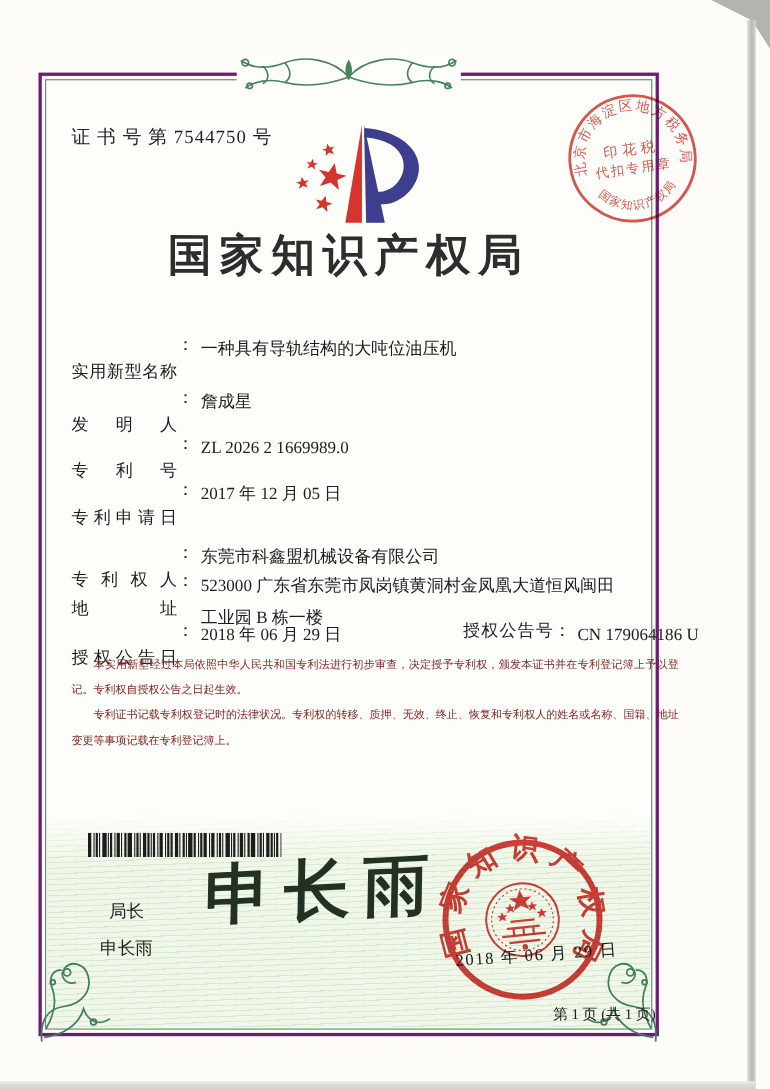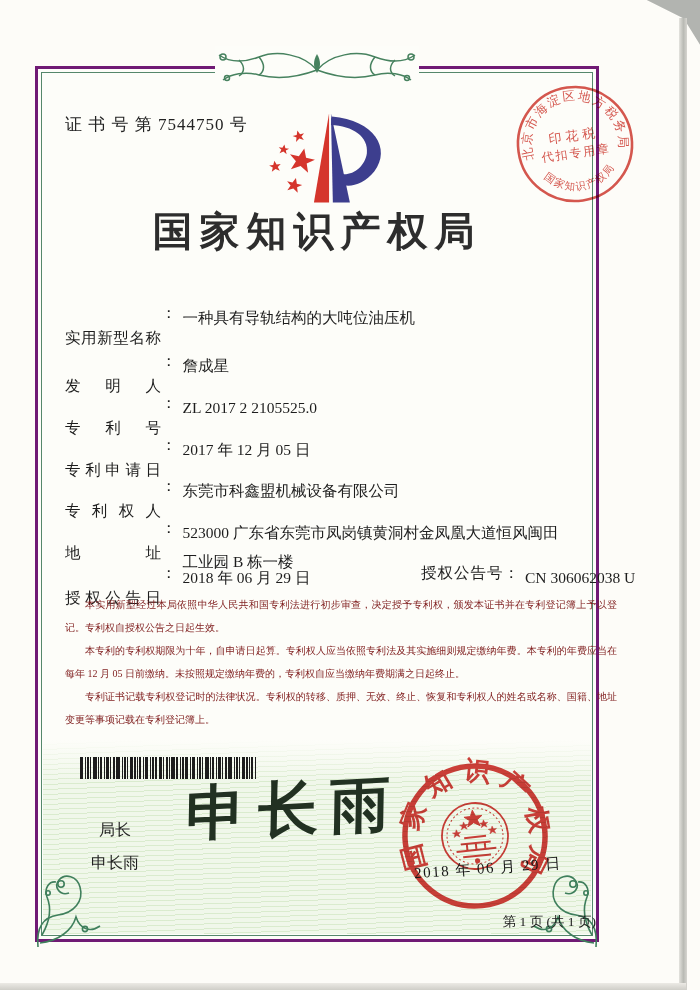--- a/index.html
+++ b/index.html
@@ -31,21 +31,21 @@
   .logo { position:absolute; left:50%; top:38px; width:150px; height:104px; margin-left:-62px; z-index:2; }
 
   .title { position:absolute; left:0; right:0; top:135px; text-align:center;
     font-size:40px; font-weight:bold; letter-spacing:7px; color:#2d2d2d; z-index:2; }
 
   .fields { position:absolute; left:27px; top:234px; width:560px; font-size:15.5px; color:#1d1d1d; z-index:2; }
   .frow { position:absolute; left:0; width:560px; }
   .flabel { display:inline-block; width:96px; text-align:justify; text-align-last:justify; vertical-align:top;margin-top:25px; }
   .fcolon { display:inline-block; vertical-align:top; }
   .fvalue { display:inline-block; margin-left:6px; vertical-align:top; white-space:pre-line; max-width:430px; line-height:29px; }
-  .f1{top:0}.f2{top:48px}.f3{top:90px}.f4{top:132px}.f5{top:173px}.f6{top:215px}.f7{top:260px}
+  .f1{top:0}.f2{top:48px}.f3{top:90px}.f4{top:132px}.f5{top:189px}.f6{top:215px}.f7{top:260px}
   .grant2 { position:absolute; left:308px; top:0; white-space:nowrap; }
   .grant2 .flabel2 { letter-spacing:1px;margin-left:48px; }
 
   .paras { position:absolute; left:27px; top:524px; width:552px; font-size:10px; line-height:23px;
     color:#7f1d1d; text-align:justify; z-index:2; }
   .paras p { text-indent:2em; }
 
   .barcode { position:absolute; left:42px; top:688px; width:176px; height:22px; z-index:2; }
 
   .director { position:absolute; left:53px; top:744px; font-size:16px; color:#1f1f1f; line-height:33px; z-index:2;text-align:center; }
@@ -143,43 +143,42 @@
     <div class="title">国家知识产权局</div>
 
     <div class="fields">
       <div class="frow f1">
         <span class="flabel">实用新型名称</span><span class="fcolon">：</span><span class="fvalue">一种具有导轨结构的大吨位油压机</span>
       </div>
       <div class="frow f2">
         <span class="flabel">发明人</span><span class="fcolon">：</span><span class="fvalue">詹成星</span>
       </div>
       <div class="frow f3">
-        <span class="flabel">专利号</span><span class="fcolon">：</span><span class="fvalue">ZL 2017 2 2105525.0</span>
+        <span class="flabel">专利号</span><span class="fcolon">：</span><span class="fvalue">ZL 2026 2 1669989.0</span>
       </div>
       <div class="frow f4">
         <span class="flabel">专利申请日</span><span class="fcolon">：</span><span class="fvalue">2017 年 12 月 05 日</span>
       </div>
       <div class="frow f5">
         <span class="flabel">专利权人</span><span class="fcolon">：</span><span class="fvalue">东莞市科鑫盟机械设备有限公司</span>
       </div>
       <div class="frow f6">
         <span class="flabel">地址</span><span class="fcolon">：</span><span class="fvalue">523000 广东省东莞市凤岗镇黄洞村金凤凰大道恒风闽田
 工业园 B 栋一楼</span>
       </div>
       <div class="frow f7">
         <span class="flabel">授权公告日</span><span class="fcolon">：</span><span class="fvalue">2018 年 06 月 29 日</span>
         <span class="grant2">
-          <span class="flabel2">授权公告号</span><span>：</span><span class="fvalue">CN 306062038 U</span>
+          <span class="flabel2">授权公告号</span><span>：</span><span class="fvalue">CN 179064186 U</span>
         </span>
       </div>
     </div>
 
     <div class="paras">
       <p>本实用新型经过本局依照中华人民共和国专利法进行初步审查，决定授予专利权，颁发本证书并在专利登记簿上予以登记。专利权自授权公告之日起生效。</p>
-      <p>本专利的专利权期限为十年，自申请日起算。专利权人应当依照专利法及其实施细则规定缴纳年费。本专利的年费应当在每年 12 月 05 日前缴纳。未按照规定缴纳年费的，专利权自应当缴纳年费期满之日起终止。</p>
       <p>专利证书记载专利权登记时的法律状况。专利权的转移、质押、无效、终止、恢复和专利权人的姓名或名称、国籍、地址变更等事项记载在专利登记簿上。</p>
     </div>
 
     <svg class="barcode" viewBox="0 0 176 22" preserveAspectRatio="none">
       <line x1="0" y1="11" x2="176" y2="11" stroke="#1c1c1c" stroke-width="22" stroke-dasharray="3 2 1 1 2 1 1 2 4 1 1 1 2 2 1 1 3 1 1 2 2 1 4 2 1 1 2 1 1 2 3 1 2 1 1 1 2 2 1 1 3 2 1 1 2 1 2 2 3 1 1 2 2 1 1 1 4 1 2 2 1 1 2 1 3 2 1 1"></line>
     </svg>
 
     <div class="director">
       <div>局长</div>
       <div>申长雨</div>

